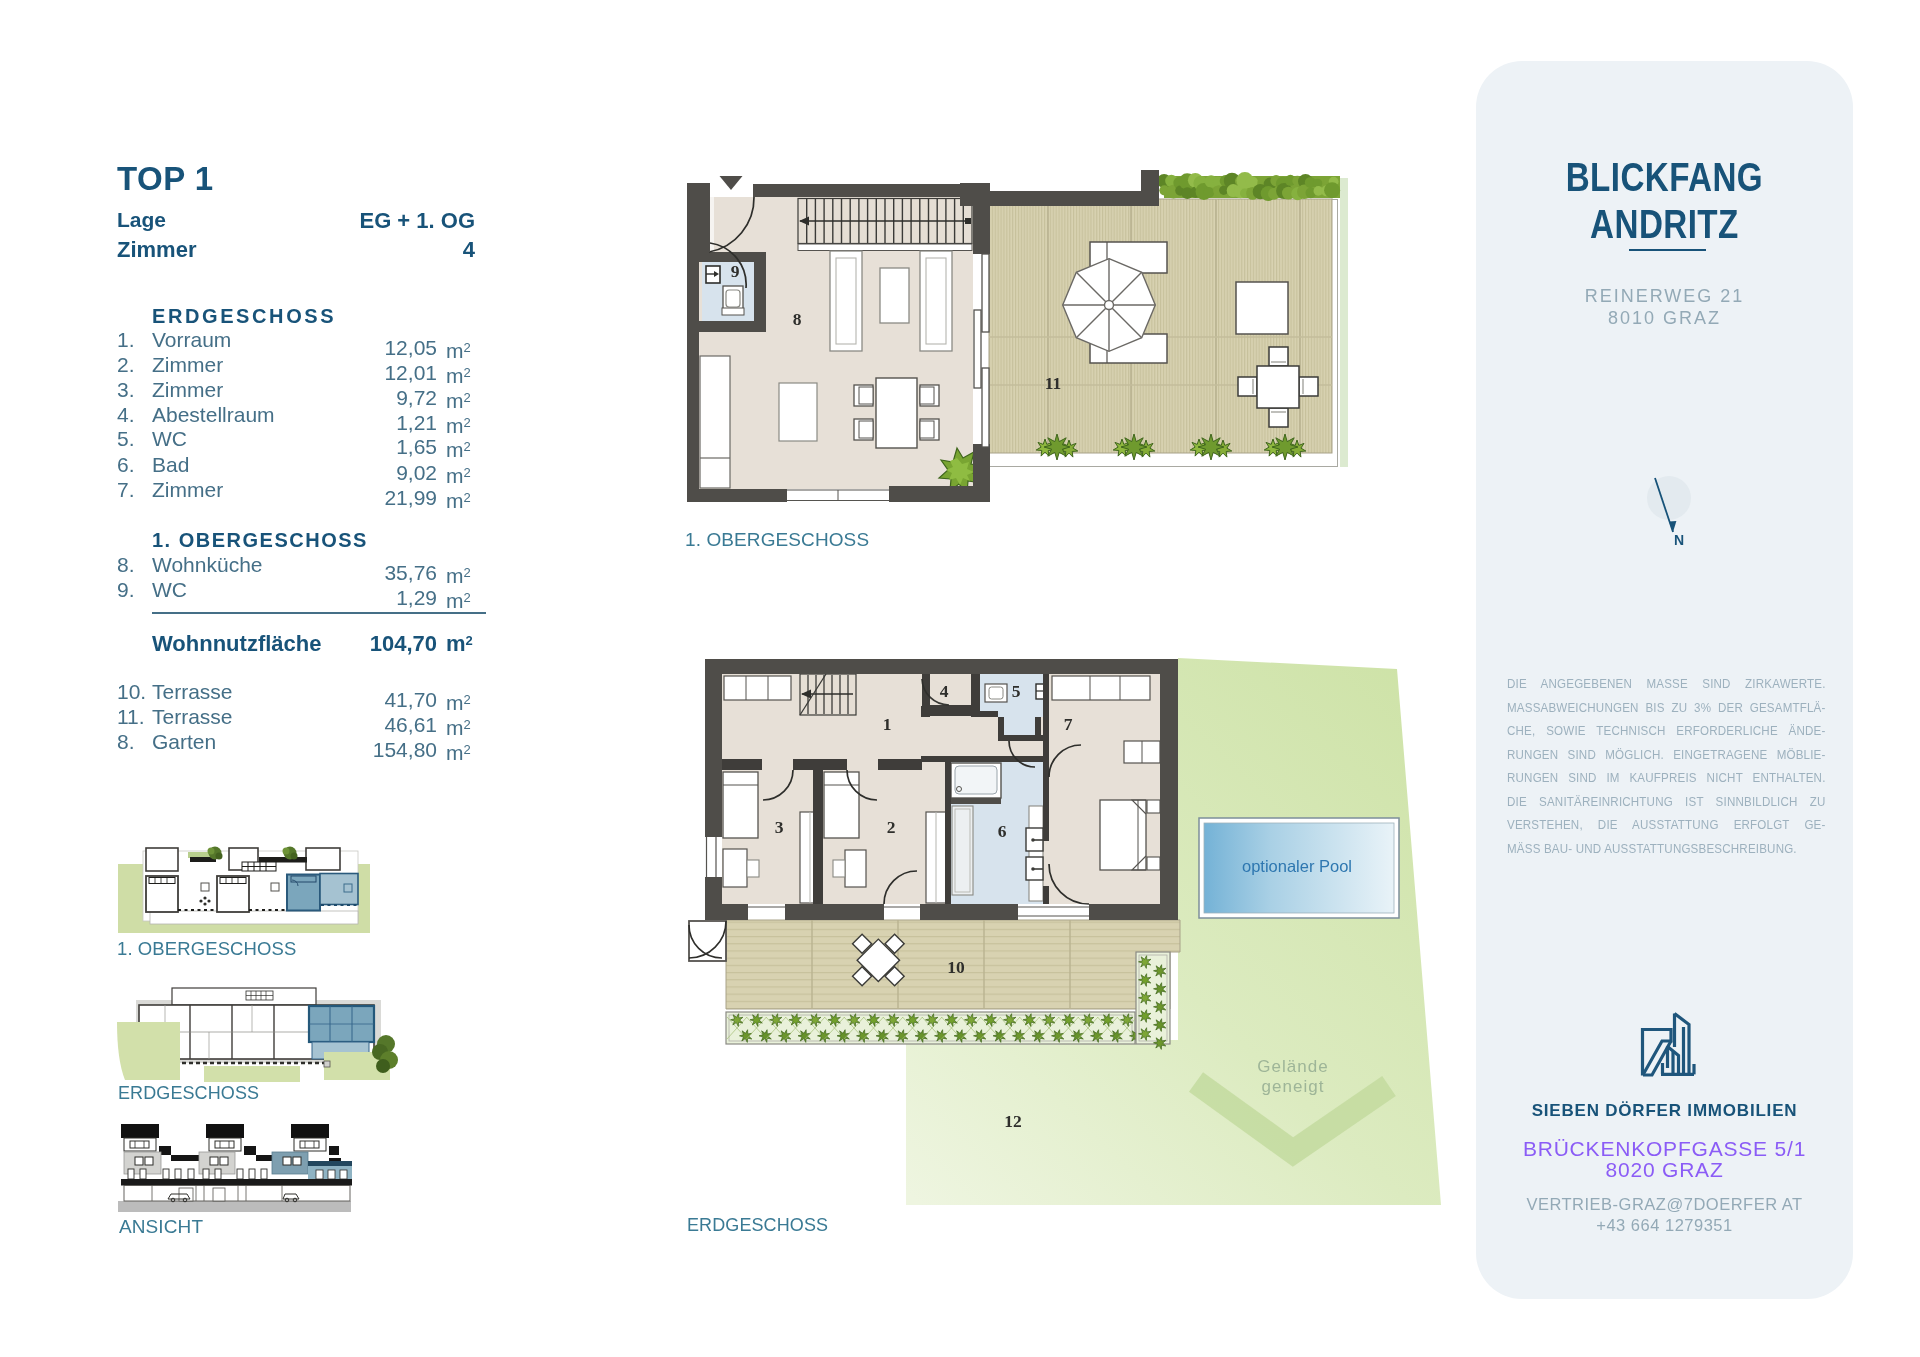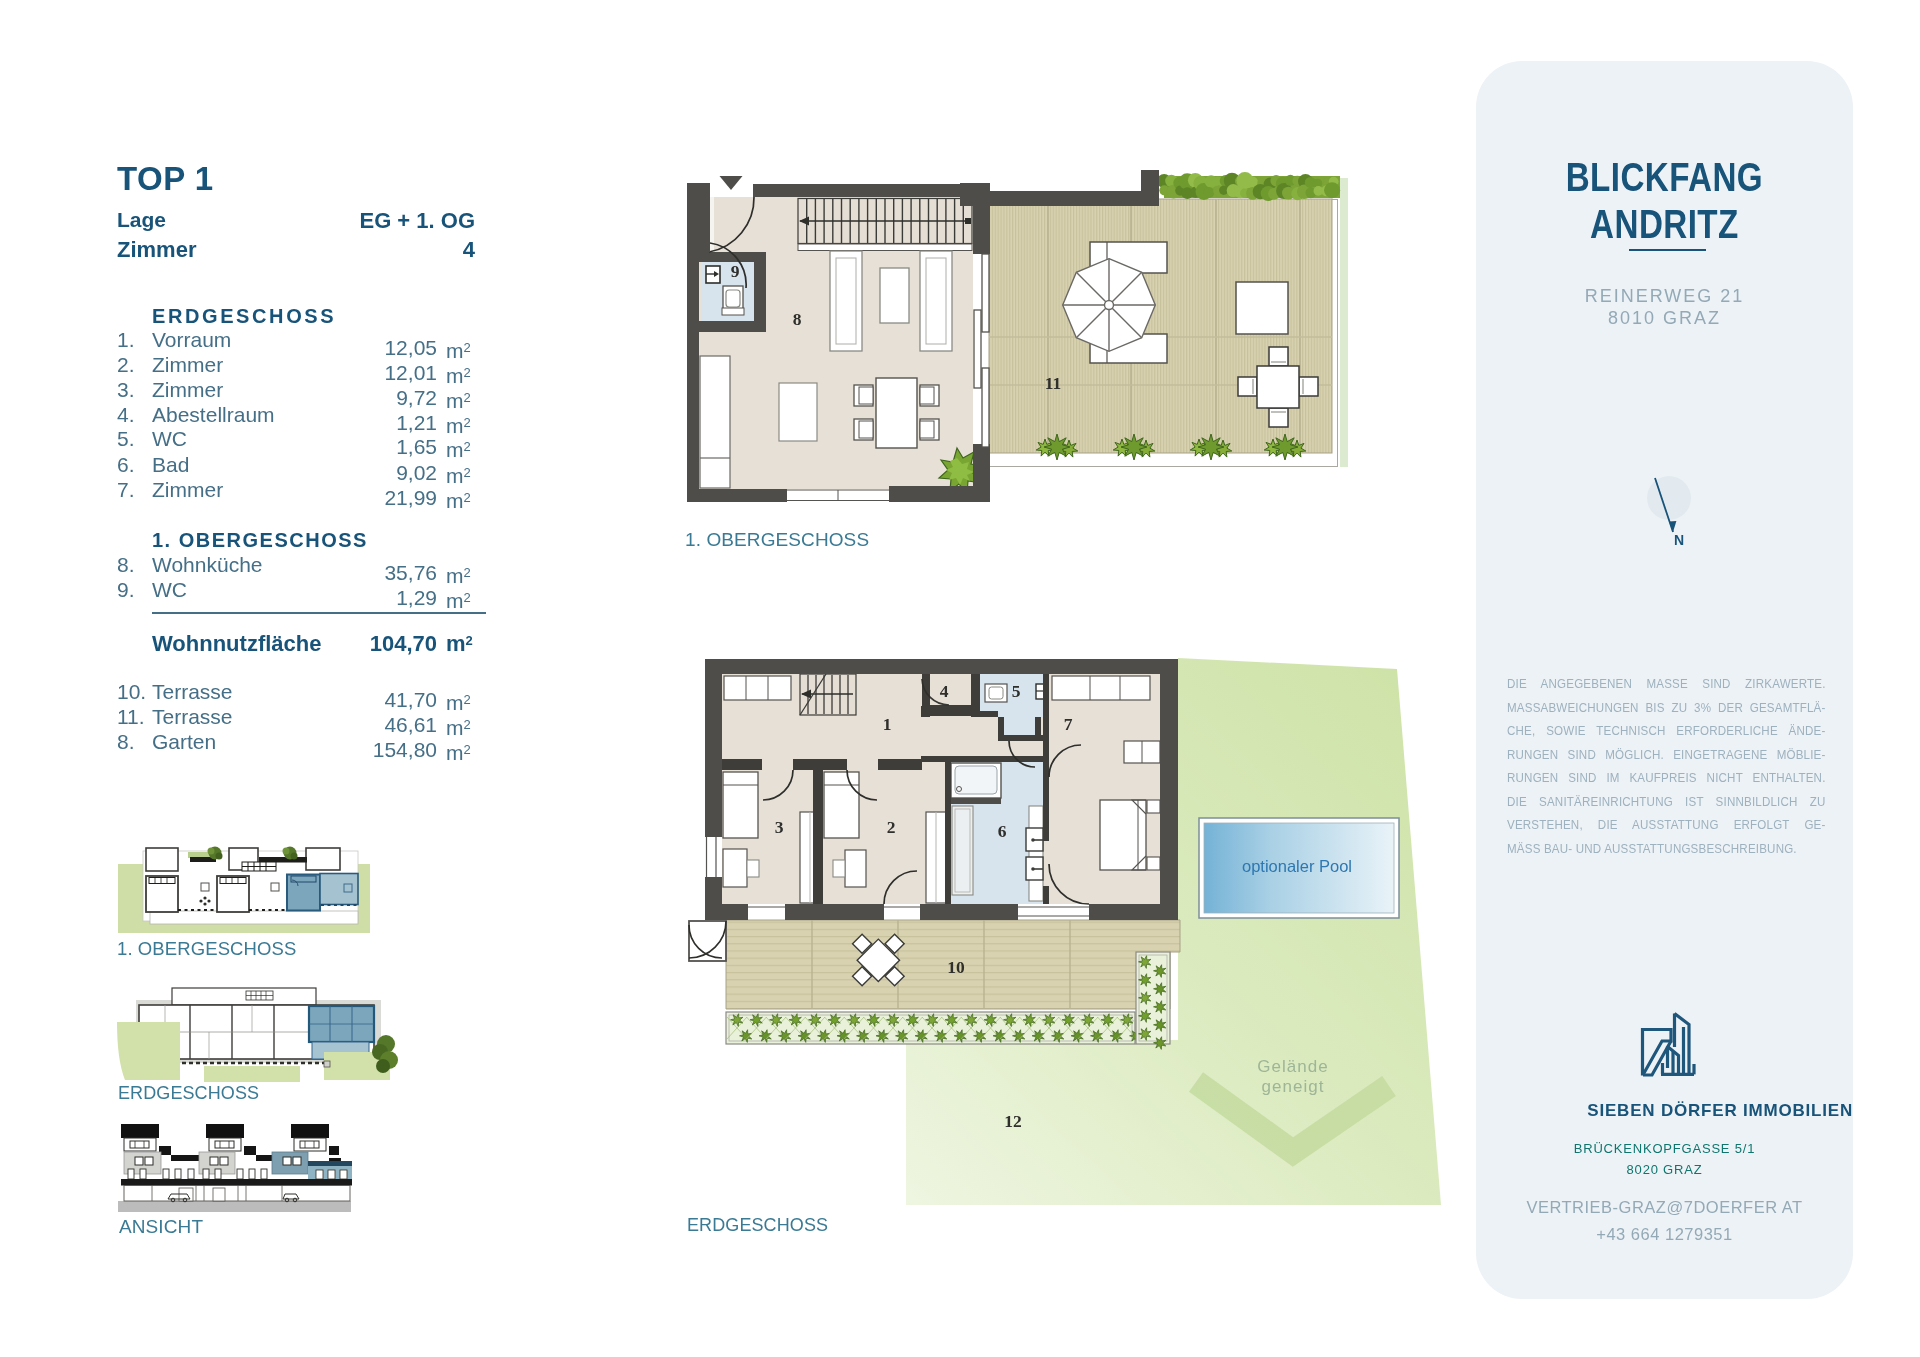--- a/index.html
+++ b/index.html
@@ -1045,17 +1045,17 @@
     <path d="M 43.5,19 V 66"></path>
     <path d="M 27.5,38.5 L 38.5,47.5 V 66"></path>
     <path d="M 27.5,38.5 V 60"></path>
     <path d="M 33,43.5 V 66"></path>
     <path d="M 22.5,55 V 66"></path>
     <path d="M 21,66.4 H 54"></path>
     <path d="M 54,66.4 V 56"></path>
   </g>
 </svg>
 
-<div class="abs hd" style="left:1476px;top:1101px;width:377px;text-align:right;font-size:17px;letter-spacing:0.8px;">SIEBEN DÖRFER IMMOBILIEN</div>
-
-<div class="abs" style="left:1476px;top:1138px;width:377px;text-align:center;font-size:13px;letter-spacing:0.8px;color:#0f766e;line-height:21px;">BRÜCKENKOPFGASSE 5/1<br>8020 GRAZ</div>
-
-<div class="abs" style="left:1476px;top:1194px;width:377px;text-align:center;font-size:16.5px;letter-spacing:0.5px;color:#93a9b6;line-height:27px;">VERTRIEB-GRAZ@7DOERFER AT<br>+43 664 1279351</div>
+<div class="abs hd" style="left:1476px;top:1101px;width:377px;text-align:center;font-size:17px;letter-spacing:0.8px;">SIEBEN DÖRFER IMMOBILIEN</div>
+
+<div class="abs" style="left:1476px;top:1138px;width:377px;text-align:center;font-size:21px;letter-spacing:0.8px;color:#8b5cf6;line-height:21px;">BRÜCKENKOPFGASSE 5/1<br>8020 GRAZ</div>
+
+<div class="abs" style="left:1476px;top:1194px;width:377px;text-align:center;font-size:16.5px;letter-spacing:0.5px;color:#93a9b6;line-height:21px;">VERTRIEB-GRAZ@7DOERFER AT<br>+43 664 1279351</div>
 
 </body></html>

